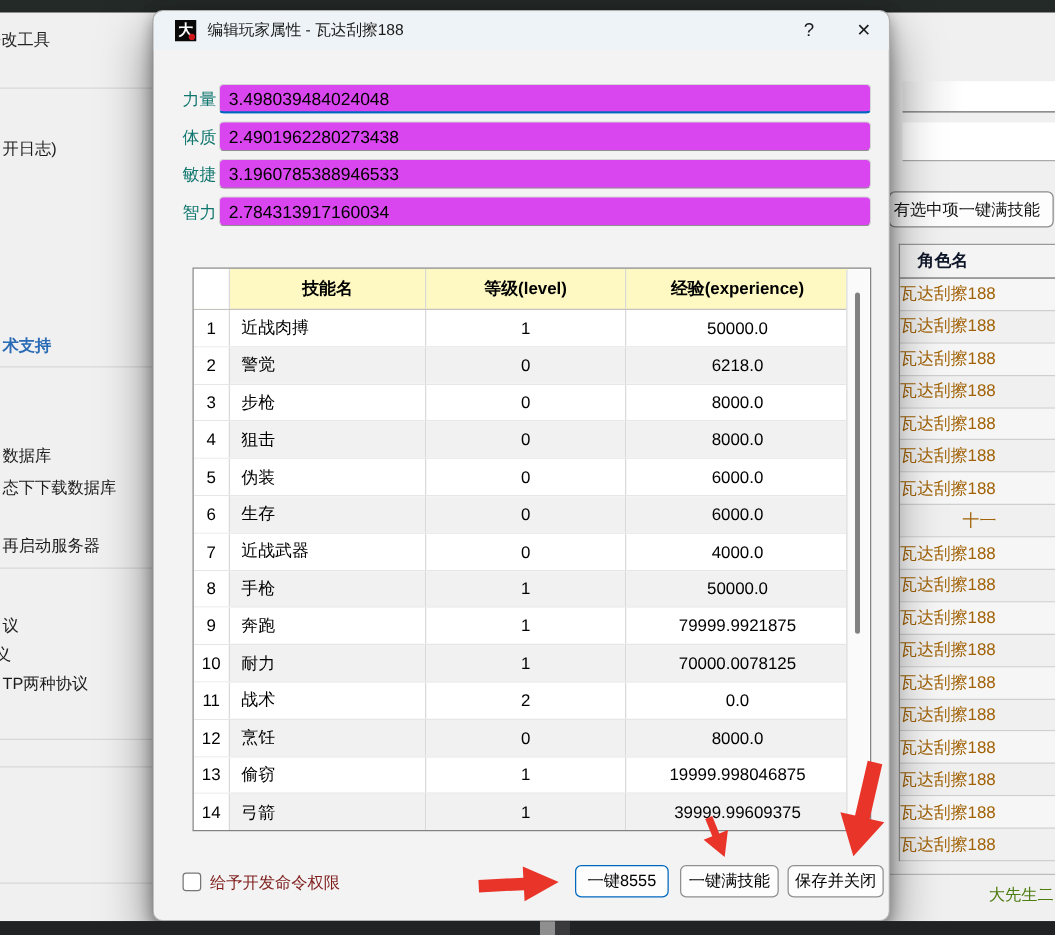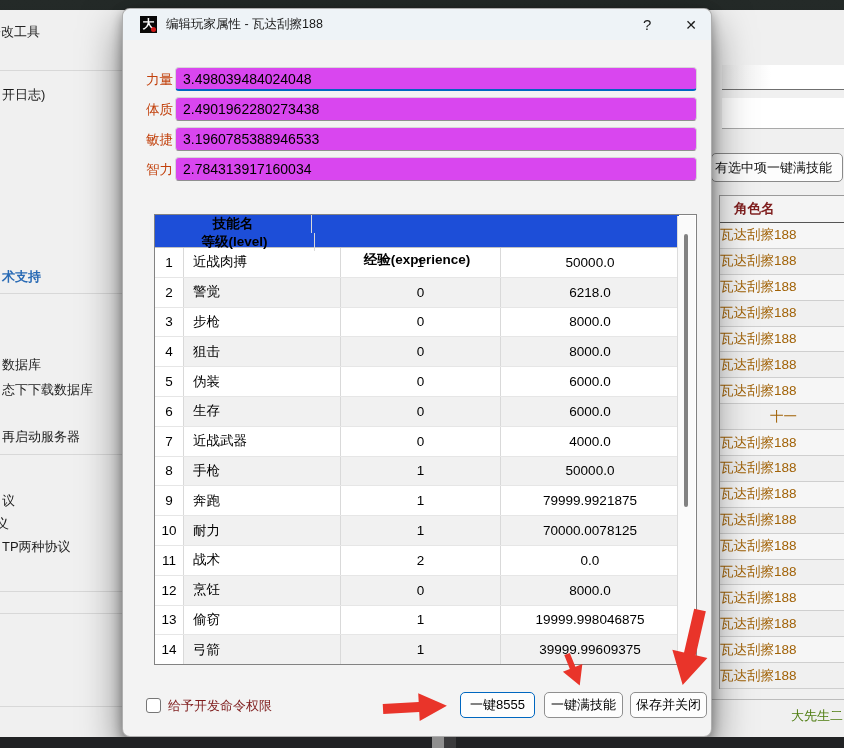--- a/index.html
+++ b/index.html
@@ -19,21 +19,21 @@
   .rp-field{position:absolute;left:722px;width:122px;background:#ffffff;}
   .rp-field1{top:55px;height:24px;border-bottom:1px solid #6f6f6f;background:linear-gradient(90deg,#e8e8e8,#ffffff 40%);}
   .rp-field2{top:88px;height:30px;border-bottom:1px solid #a9a9a9;}
   .rp-button{
     position:absolute;left:711px;top:143px;width:132px;height:29px;
     background:#fdfdfd;border:1px solid #8a8a8a;border-radius:5px;
     font-size:13px;color:#111;display:flex;align-items:center;
     padding-left:3px;overflow:hidden;white-space:nowrap;box-sizing:border-box;
   }
   .rp-table{position:absolute;left:719px;top:185px;width:125px;border-left:1px solid #9a9a9a;border-top:1px solid #9a9a9a;}
-  .rp-header{height:26px;display:flex;align-items:center;padding-left:14px;font-size:13.5px;font-weight:bold;color:#7f1d1d;border-bottom:1px solid #555;background:#f4f4f4;}
+  .rp-header{height:26px;display:flex;align-items:center;padding-left:14px;font-size:13.5px;font-weight:bold;color:#0f172a;border-bottom:1px solid #555;background:#f4f4f4;}
   .rp-row{height:25.9px;display:flex;align-items:center;border-bottom:1px solid #cfcfcf;font-size:13.5px;color:#a16207;overflow:hidden;white-space:nowrap;box-sizing:border-box;}
   .rp-row span{margin-left:-2px;padding-left:2px;}
   .rp-row.alt{background:#f6f6f6;}
   .rp-row.center{justify-content:center;align-items:center;}
   .rp-row.center span{margin-left:0;}
   .rp-footline{position:absolute;left:712px;top:689px;width:132px;height:1px;background:#bcbcbc;}
   .rp-footer-text{position:absolute;left:791px;top:697px;font-size:13px;color:#4d7c0f;white-space:nowrap;}
   
   .taskbar{position:absolute;left:0;bottom:0;width:844px;height:11px;background:#212224;}
   .taskbar .frag1{position:absolute;left:432px;top:0;width:12px;height:11px;background:#8f8f8f;}
@@ -45,36 +45,36 @@
     box-shadow:0 18px 40px rgba(0,0,0,0.5),0 4px 12px rgba(0,0,0,0.35);
   }
   .titlebar{height:31px;display:flex;align-items:center;padding:0 14px 0 17px;background:#eef3f7;border-radius:8px 8px 0 0;}
   .app-icon{width:17px;height:17px;background:#090909;color:#fff;font-size:12px;font-weight:bold;
     display:flex;align-items:center;justify-content:center;position:relative;flex:0 0 auto;}
   .app-icon::after{content:"";position:absolute;right:1px;bottom:1px;width:5px;height:5px;background:#d01818;border-radius:50%;}
   .title-text{margin-left:9px;font-size:12.5px;color:#1a1a1a;white-space:nowrap;}
   .tb-help{margin-left:auto;margin-right:34px;font-size:15px;color:#1a1a1a;cursor:default;}
   .tb-close{font-size:14px;color:#1a1a1a;cursor:default;}
   
-  .attr-label{position:absolute;left:23px;font-size:13.5px;color:#c2410c;width:28px;}
+  .attr-label{position:absolute;left:23px;font-size:13.5px;color:#0f766e;width:28px;}
   .attr-input{
     position:absolute;left:52px;width:522px;height:24px;box-sizing:border-box;
     background:#d946ef;border:1px solid #d6d6d6;border-bottom:1px solid #8f8f8f;border-radius:4px;
     font-family:"Liberation Sans","DejaVu Sans",sans-serif;font-size:14px;color:#000;padding:0 7px;outline:none;
   }
   .attr-input.focused{border-bottom:2px solid #0067c0;}
   
   .skills-table{
     position:absolute;left:31px;top:205px;width:543px;height:451px;box-sizing:border-box;
     background:#fff;border:1px solid #828282;display:flex;flex-direction:column;overflow:hidden;
   }
   .st-scroll{position:absolute;top:1px;right:1px;bottom:1px;width:17px;background:#fafafa;border-left:1px solid #dcdcdc;}
   .st-thumb{position:absolute;left:6px;top:18px;width:4px;height:273px;background:#818181;border-radius:2px;}
   .st-grid{margin-right:17px;}
-  .st-headrow{display:flex;height:32px;border-bottom:1px solid #c2c2c2;background:#1d4ed8;flex-direction:column;}
+  .st-headrow{display:flex;height:32px;border-bottom:1px solid #c2c2c2;background:#fef9c3;}
   .st-row{display:flex;height:29.8px;border-bottom:1px solid #e6e6e6;box-sizing:border-box;}
   .st-row.alt .c{background:#f1f1f1;}
   .cell{display:flex;align-items:center;font-size:13.5px;color:#000;box-sizing:border-box;}
   .col-num{width:29px;justify-content:center;border-right:1px solid #d9d9d9;background:#fff;}
   .col-name{width:157px;padding-left:9px;border-right:1px solid #d9d9d9;}
   .col-level{width:160px;justify-content:center;border-right:1px solid #d9d9d9;}
   .col-exp{flex:1;justify-content:center;}
   .st-headrow .cell{font-weight:bold;justify-content:center;padding-left:0;}
   
   .dlg-checkbox{position:absolute;left:23px;top:689px;width:15px;height:15px;box-sizing:border-box;
@@ -93,21 +93,21 @@
   .arrows{position:absolute;left:0;top:0;width:844px;height:748px;pointer-events:none;}
   .arrow{fill:#e9342a;}
 </style>
 </head>
 <body>
 
 <div class="bg-window">
 
   <div class="lp-title">修改工具</div>
   <div id="lp-items">
-      <div class="lp-item" style="top: 76px; left: 2px;">开日志)</div>
+      <div class="lp-item" style="top: 100px; left: 2px;">开日志)</div>
       <div class="lp-item lp-link" style="top: 258px; left: 2px;">术支持</div>
       <div class="lp-item" style="top: 346px; left: 2px;">数据库</div>
       <div class="lp-item" style="top: 371px; left: 2px;">态下下载数据库</div>
       <div class="lp-item" style="top: 418px; left: 2px;">再启动服务器</div>
       <div class="lp-item" style="top: 482px; left: 2px;">议</div>
       <div class="lp-item" style="top: 505px; left: -4px;">义</div>
       <div class="lp-item" style="top: 528px; left: 2px;">TP两种协议</div>
       <div class="lp-divider" style="top: 60px;"></div>
       <div class="lp-divider" style="top: 283px;"></div>
       <div class="lp-divider" style="top: 444px;"></div>

